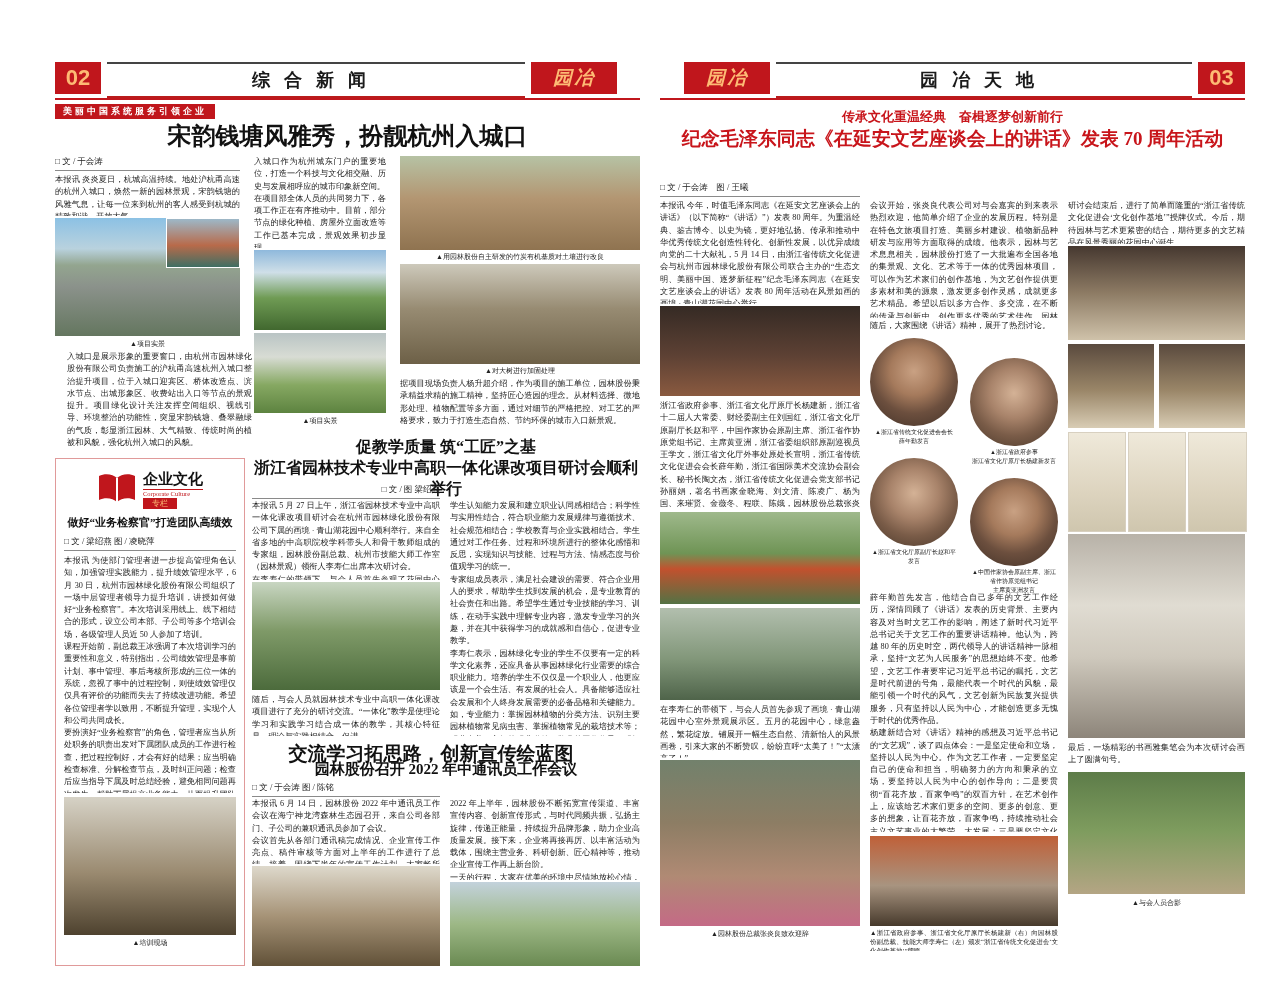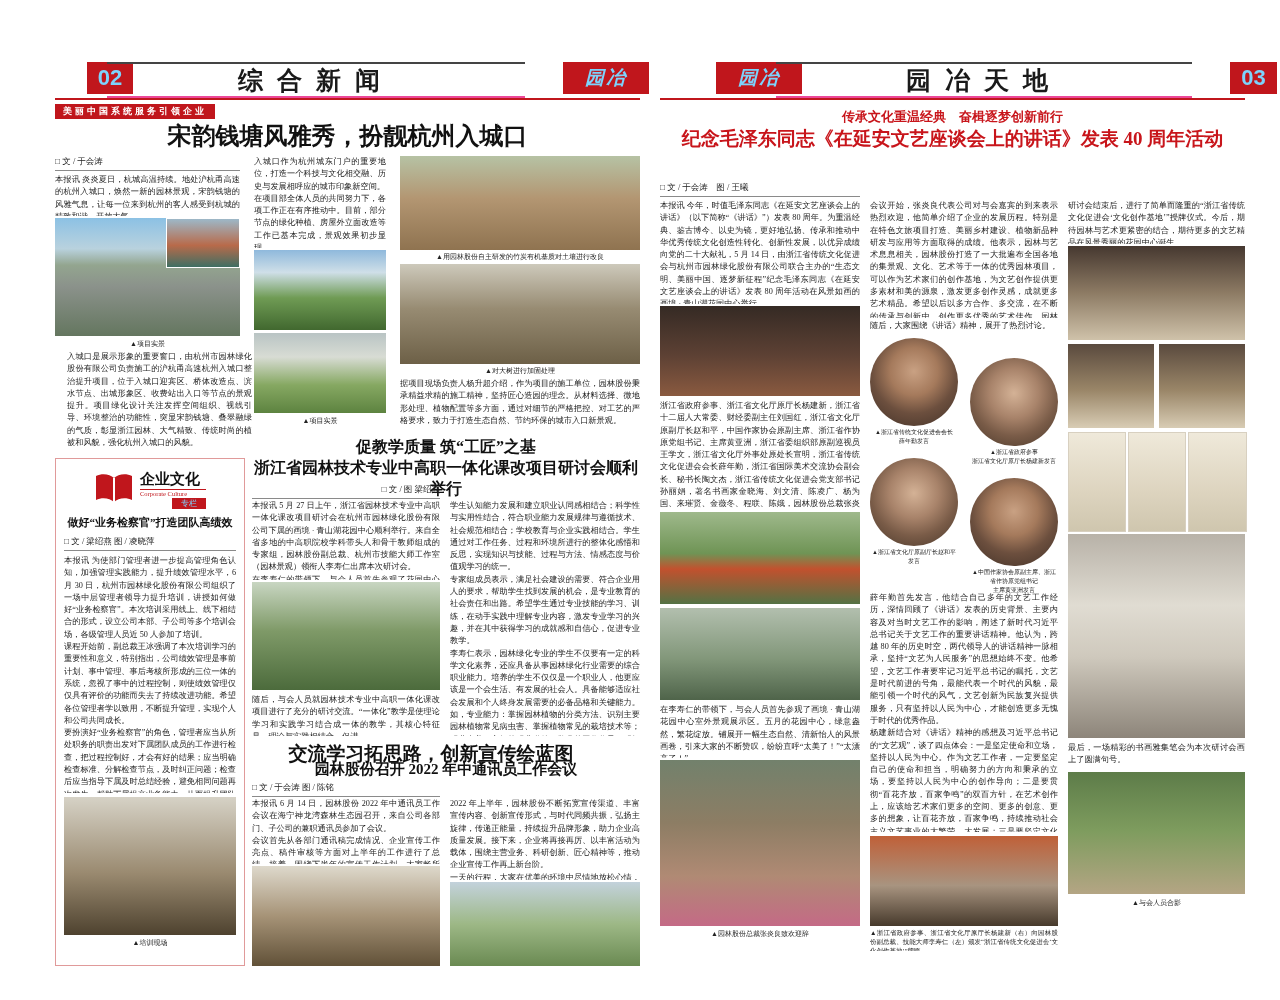--- a/index.html
+++ b/index.html
@@ -1,24 +1,24 @@
 <!DOCTYPE html>
 <html><head>
 <meta charset="utf-8">
 <style>
   html,body{margin:0;padding:0;background:#ffffff;}
   #canvas{position:relative;width:1280px;height:1000px;background:#ffffff;overflow:hidden;
           font-family:"Liberation Serif","DejaVu Serif",serif;color:#1a1a1a;}
   .abs{position:absolute;}
   .page{position:absolute;top:60px;width:585px;height:915px;background:#fff;}
-  .redbox{background:#c0161c;color:#7dd3fc;display:flex;align-items:center;justify-content:center;margin-left:32px;}
+  .redbox{background:#c0161c;color:#fdba74;display:flex;align-items:center;justify-content:center;}
   .pagenum{font-size:22px;font-weight:bold;font-family:"Liberation Sans",sans-serif;}
   .masthead{font-size:19px;font-weight:bold;font-style:italic;letter-spacing:2px;}
-  .sectitle{border-top:2px solid #444;border-bottom:2px solid #ec4899;display:flex;align-items:center;justify-content:center;
-            font-size:25px;font-weight:bold;letter-spacing:14px;}
+  .sectitle{border-top:2px solid #444;border-bottom:2px solid #b91c1c;display:flex;align-items:center;justify-content:center;
+            font-size:18px;font-weight:bold;letter-spacing:14px;}
   .redline{background:#c0161c;height:2px;}
   .tagbar{background:#c0161c;color:#fff;font-size:9px;font-weight:bold;letter-spacing:3px;
           display:flex;align-items:center;padding:0 8px;}
   .headline{font-weight:bold;text-align:center;color:#111;}
   .red{color:#c8151b;}
   .byline{font-size:8.5px;color:#222;border-bottom:1px solid #8a8a8a;padding-bottom:2px;}
   .para{font-size:8.2px;line-height:1.5;text-align:justify;color:#1c1c1c;overflow:hidden;white-space:pre-line;}
   .caption{font-size:7px;text-align:center;color:#222;overflow:hidden;}
   .photo{overflow:hidden;}
   .circ{border-radius:50%;}
@@ -126,21 +126,21 @@
   </div>
 
   <div class="page" style="left:660px;">
 
     <div class="abs redbox masthead" style="left:24px;top:2px;width:86px;height:32px;">园冶</div>
     <div class="abs sectitle" style="left:116px;top:2px;width:416px;height:32px;">园冶天地</div>
     <div class="abs redbox pagenum" style="left:538px;top:2px;width:47px;height:32px;">03</div>
     <div class="abs redline" style="left:0;top:38px;width:585px;"></div>
 
     <div class="abs headline red" style="left:0;top:48px;width:585px;font-size:13px;">传承文化重温经典　奋楫逐梦创新前行</div>
-    <div class="abs headline red" style="left:0;top:66px;width:585px;font-size:19px;">纪念毛泽东同志《在延安文艺座谈会上的讲话》发表 40 周年活动</div>
+    <div class="abs headline red" style="left:0;top:66px;width:585px;font-size:19px;">纪念毛泽东同志《在延安文艺座谈会上的讲话》发表 70 周年活动</div>
     <div class="abs byline" style="left:0;top:122px;width:200px;">□ 文 / 于会涛　图 / 王曦</div>
 
     <div class="abs para" style="left:0;top:140px;width:200px;height:104px;">本报讯  今年，时值毛泽东同志《在延安文艺座谈会上的讲话》（以下简称“《讲话》”）发表 80 周年。为重温经典、鉴古博今、以史为镜，更好地弘扬、传承和推动中华优秀传统文化创造性转化、创新性发展，以优异成绩向党的二十大献礼，5 月 14 日，由浙江省传统文化促进会与杭州市园林绿化股份有限公司联合主办的“生态文明、美丽中国、逐梦新征程”纪念毛泽东同志《在延安文艺座谈会上的讲话》发表 80 周年活动在风景如画的画境 · 青山湖花园中心举行。</div>
     <div class="abs photo g-banquet" style="left:0;top:246px;width:200px;height:90px;"></div>
     <div class="abs para" style="left:0;top:340px;width:200px;height:110px;">浙江省政府参事、浙江省文化厅原厅长杨建新，浙江省十二届人大常委、财经委副主任刘国红，浙江省文化厅原副厅长赵和平，中国作家协会原副主席、浙江省作协原党组书记、主席黄亚洲，浙江省委组织部原副巡视员王学文，浙江省文化厅外事处原处长宣明，浙江省传统文化促进会会长薛年勤，浙江省国际美术交流协会副会长、秘书长陶文杰，浙江省传统文化促进会党支部书记孙丽娟，著名书画家金晓海、刘文清、陈凌广、杨为国、来璀贤、金薇冬、程联、陈娥，园林股份总裁张炎良、副总裁李寿仁等领导和嘉宾出席活动。</div>
     <div class="abs photo g-torii" style="left:0;top:452px;width:200px;height:92px;"></div>
     <div class="abs photo g-misty" style="left:0;top:548px;width:200px;height:92px;"></div>
     <div class="abs para" style="left:0;top:644px;width:200px;height:54px;">在李寿仁的带领下，与会人员首先参观了画境 · 青山湖花园中心室外景观展示区。五月的花园中心，绿意盎然，繁花绽放。铺展开一幅生态自然、清新怡人的风景画卷，引来大家的不断赞叹，纷纷直呼“太美了！”“太漂亮了！”</div>
     <div class="abs photo g-portrait" style="left:0;top:700px;width:200px;height:166px;"></div>
     <div class="abs caption" style="left:0;top:869px;width:200px;">▲园林股份总裁张炎良致欢迎辞</div>

